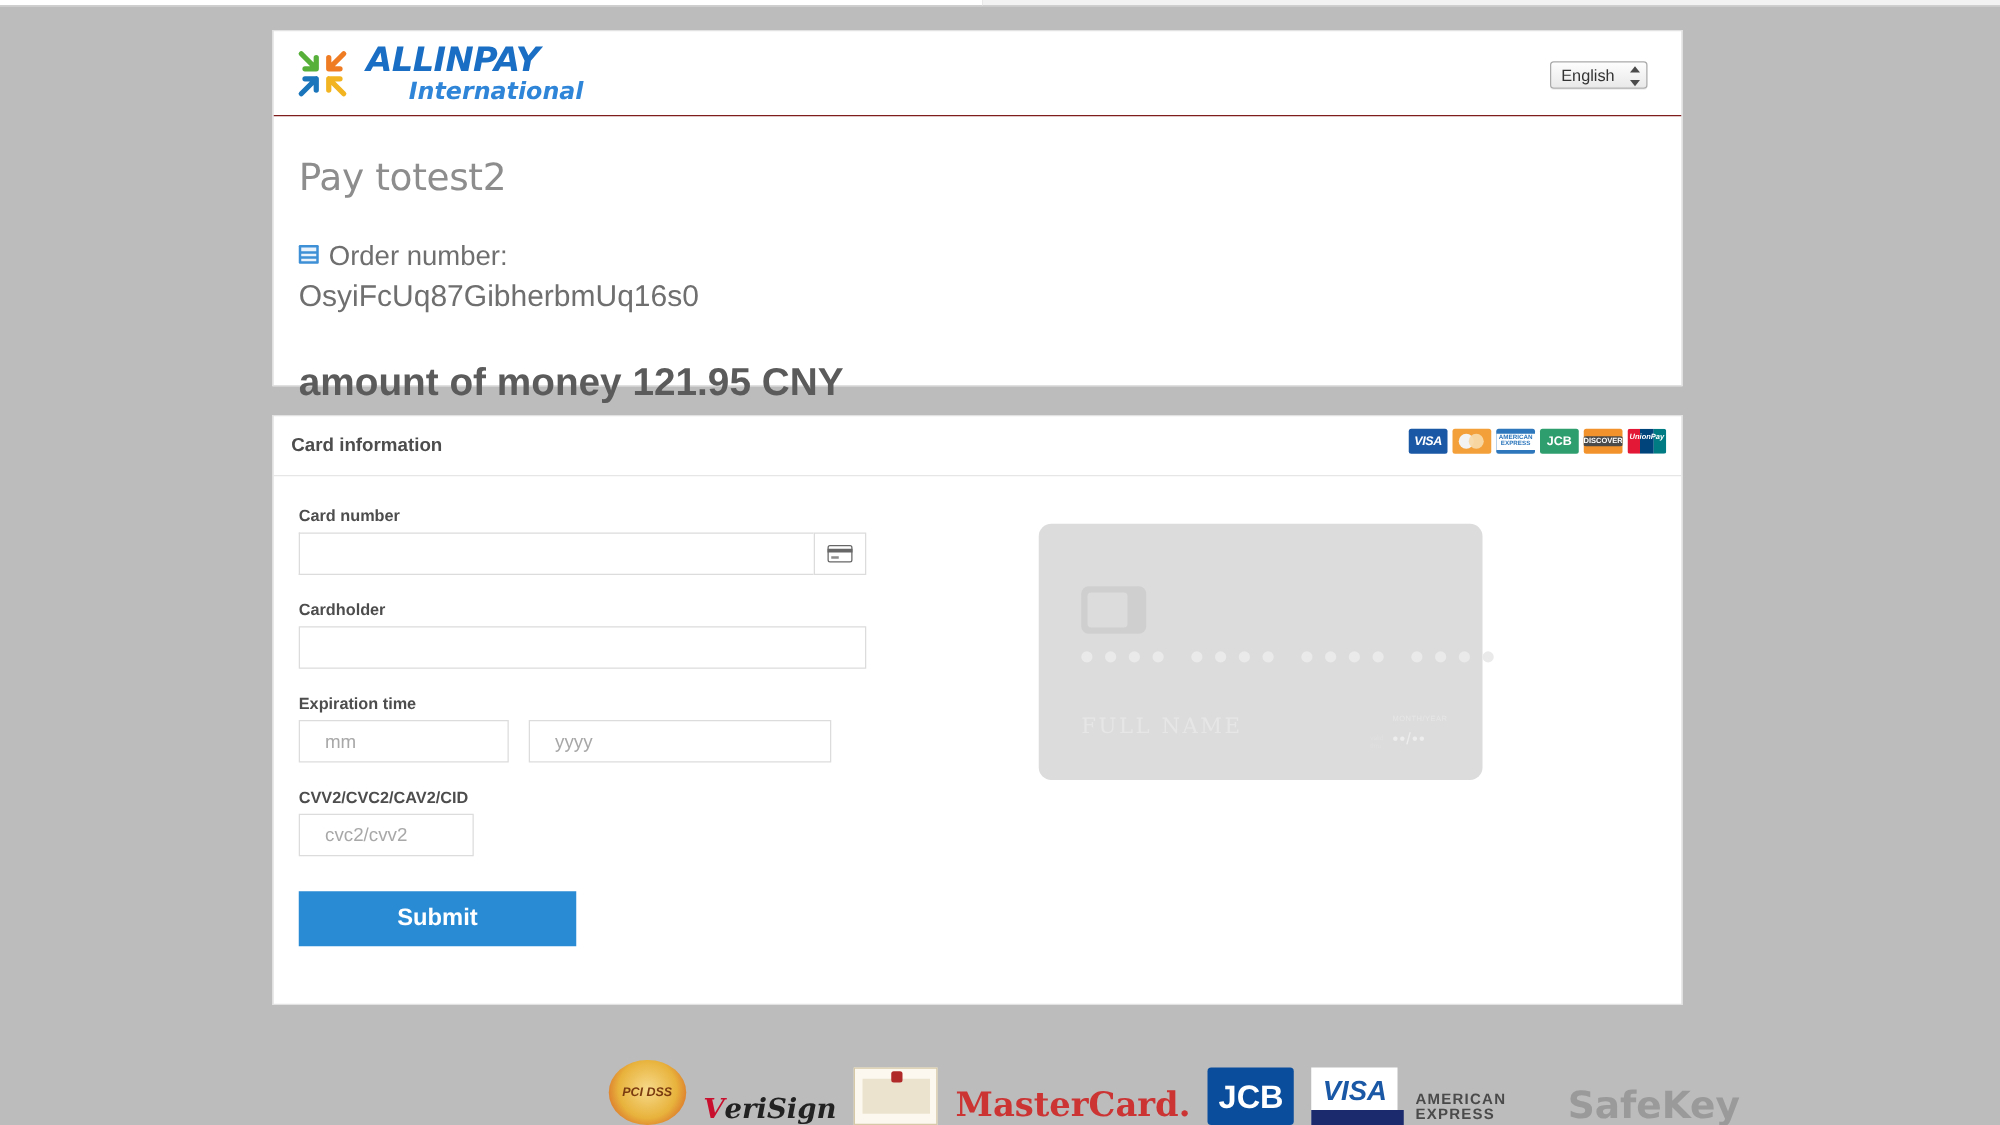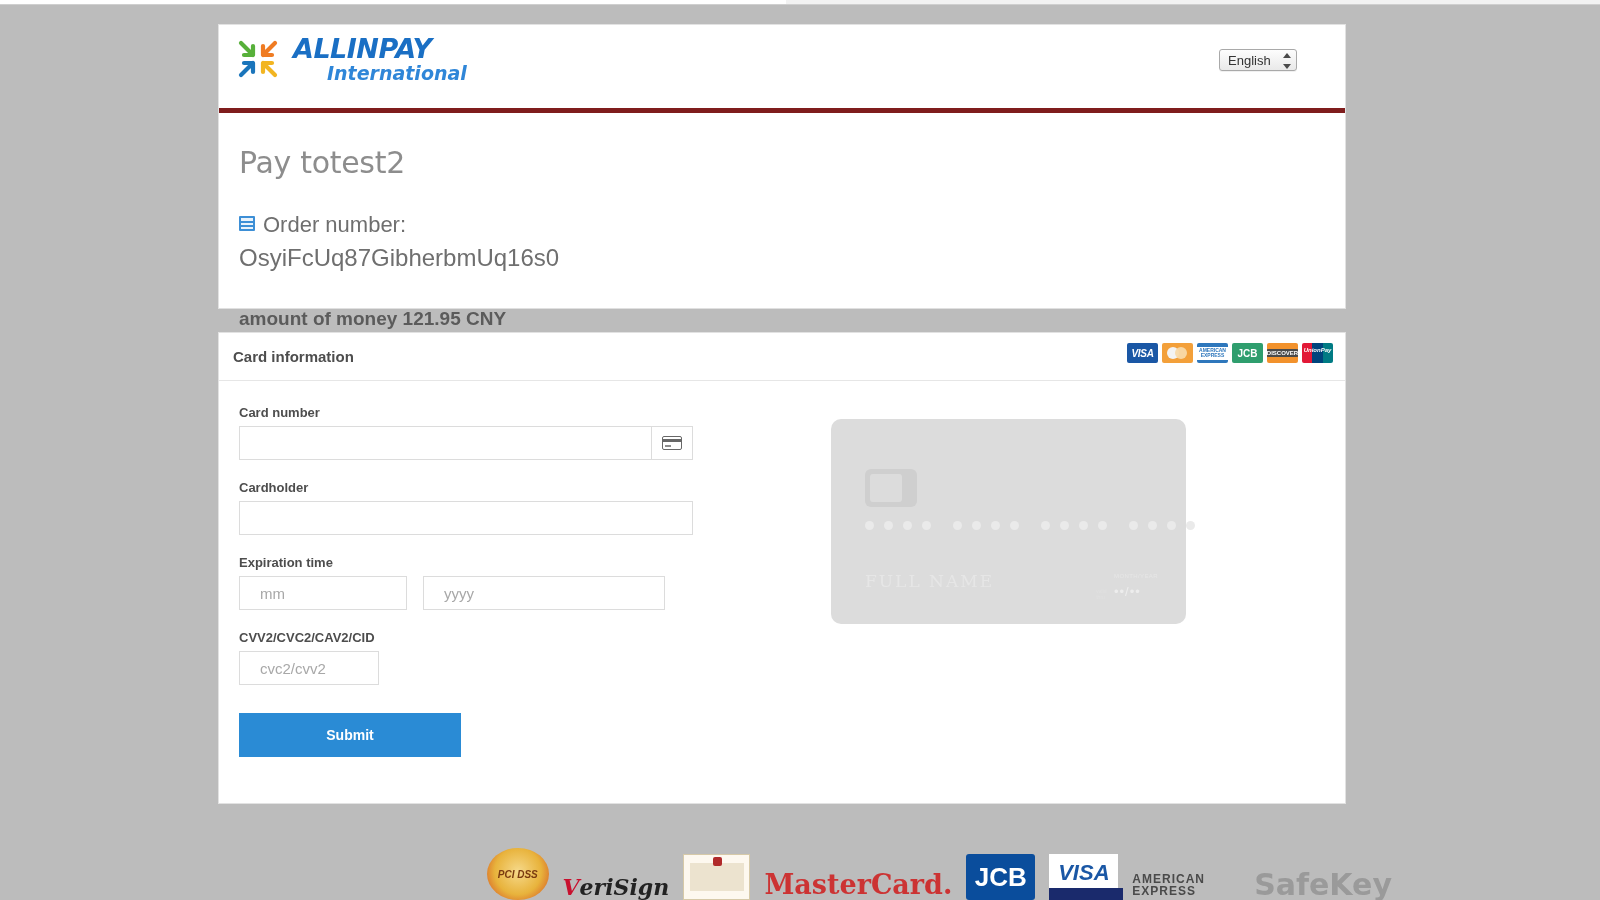--- a/index.html
+++ b/index.html
@@ -42,22 +42,22 @@
     background: #ffffff;
     border: 1px solid #e2e2e2;
   }
   .header-panel {
     position: relative;
     height: 285px;
     border-bottom: 1px solid #e0e0e0;
   }
   .brand-row {
     position: relative;
-    height: 88px;
-    border-bottom: 5px solid #7f1d1d;
+    height: 68px;
+    border-bottom: 1px solid #7f1d1d;
   }
   .logo-wrap {
     position: absolute; left: 16px; top: 10px;
     display: flex; align-items: center;
   }
   .logo-mark {
     width: 48px; height: 48px; position: relative; margin-right: 10px;
   }
   .logo-text { line-height: 1; }
   .logo-text .l1 {
@@ -67,21 +67,21 @@
     letter-spacing: -0.5px;
   }
   .logo-text .l2 {
     font-family: "DejaVu Sans", sans-serif;
     font-weight: 700; font-style: italic;
     font-size: 19px; color: #2f86d8;
     margin-top: 2px; padding-left: 34px;
   }
 
   .lang-select {
-    position: absolute; right: 48px; top: 24px;
+    position: absolute; right: 27px; top: 24px;
     width: 78px; height: 22px;
     background: linear-gradient(#fdfdfd, #e9e9e9);
     border: 1px solid #a9a9a9;
     border-radius: 3px;
     font-size: 13px; color: #333;
     padding: 2px 18px 0 8px;
     line-height: 18px;
     box-shadow: 0 1px 0 rgba(0,0,0,.06);
   }
   .lang-select .arrows {
@@ -123,21 +123,21 @@
   .doc-icon::after {
     content:""; position:absolute; left:2px; top:7px;
     width:12px; height:2px; background:#eaf3fb;
     box-shadow: 0 4px 0 #eaf3fb;
   }
   .order-id {
     font-size: 24px; color: #6f6f6f;
     margin: 6px 0 0 0;
   }
   .amount {
-    font-size: 19px; font-weight: 700; color: #5b5b5b;
+    font-size: 31px; font-weight: 700; color: #5b5b5b;
     margin-top: 36px;
   }
 
   
   .card-panel {
     position: relative;
     margin-top: 23px;
     height: 472px;
   }
   .card-head {
@@ -221,21 +221,21 @@
     content:""; position:absolute; left:2px; bottom:2px;
     width:6px; height:2px; background:#8d8d8d;
   }
   .form-left { position: absolute; left: 20px; top: 24px; width: 460px; }
   .gap { height: 20px; }
   .exp-row { display: flex; gap: 16px; }
 
   .btn {
     width: 222px; height: 44px;
     border: none; cursor: pointer;
-    font-size: 14px;
+    font-size: 19px;
     font-family: "Liberation Sans", sans-serif;
     display: flex; align-items: center; justify-content: center;
   }
   .btn-submit { background: #2a8bd5; color: #fff; font-weight: 700; }
   .btn-cancel { background: #c9c9c9; color: #2a7fc9; margin-top: 6px; letter-spacing: .5px; }
 
   
   .card-preview {
     position: absolute; left: 612px; top: 38px;
     width: 355px; height: 205px;

